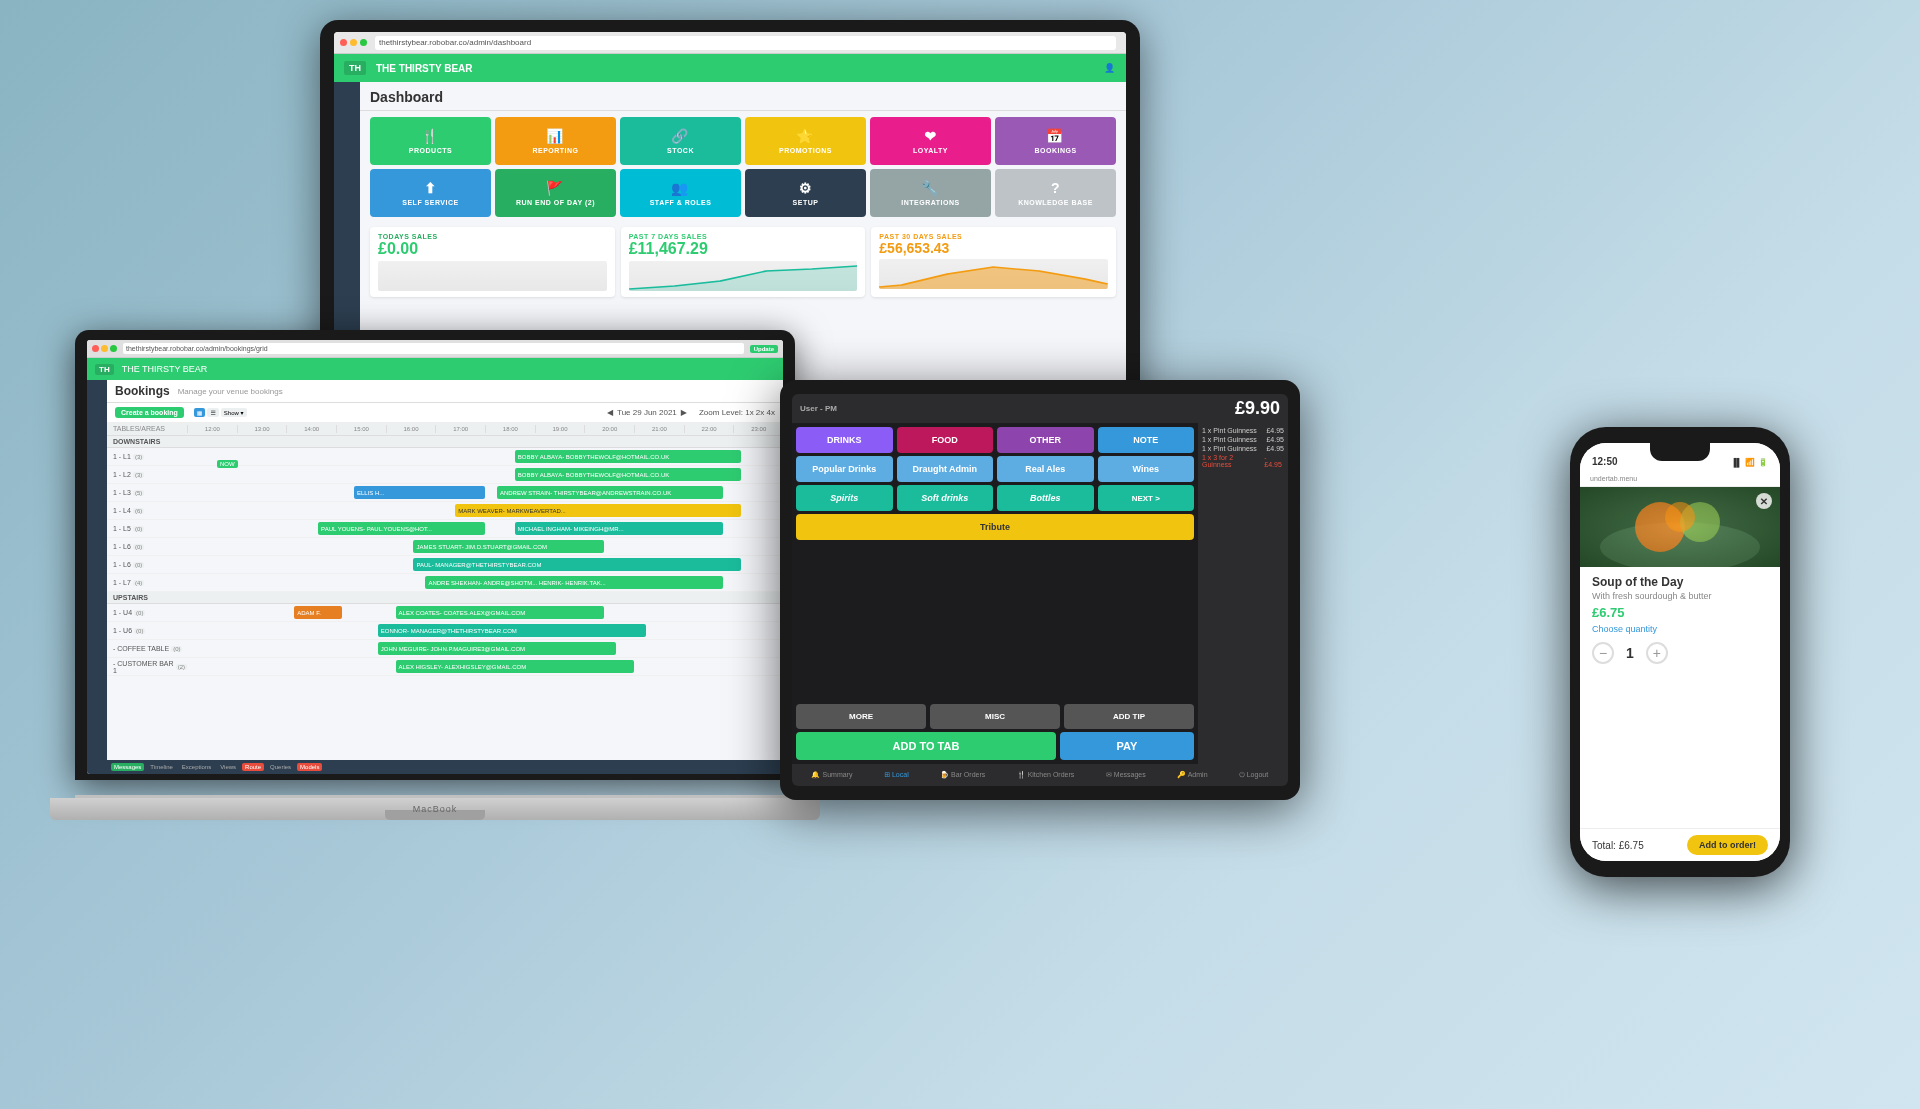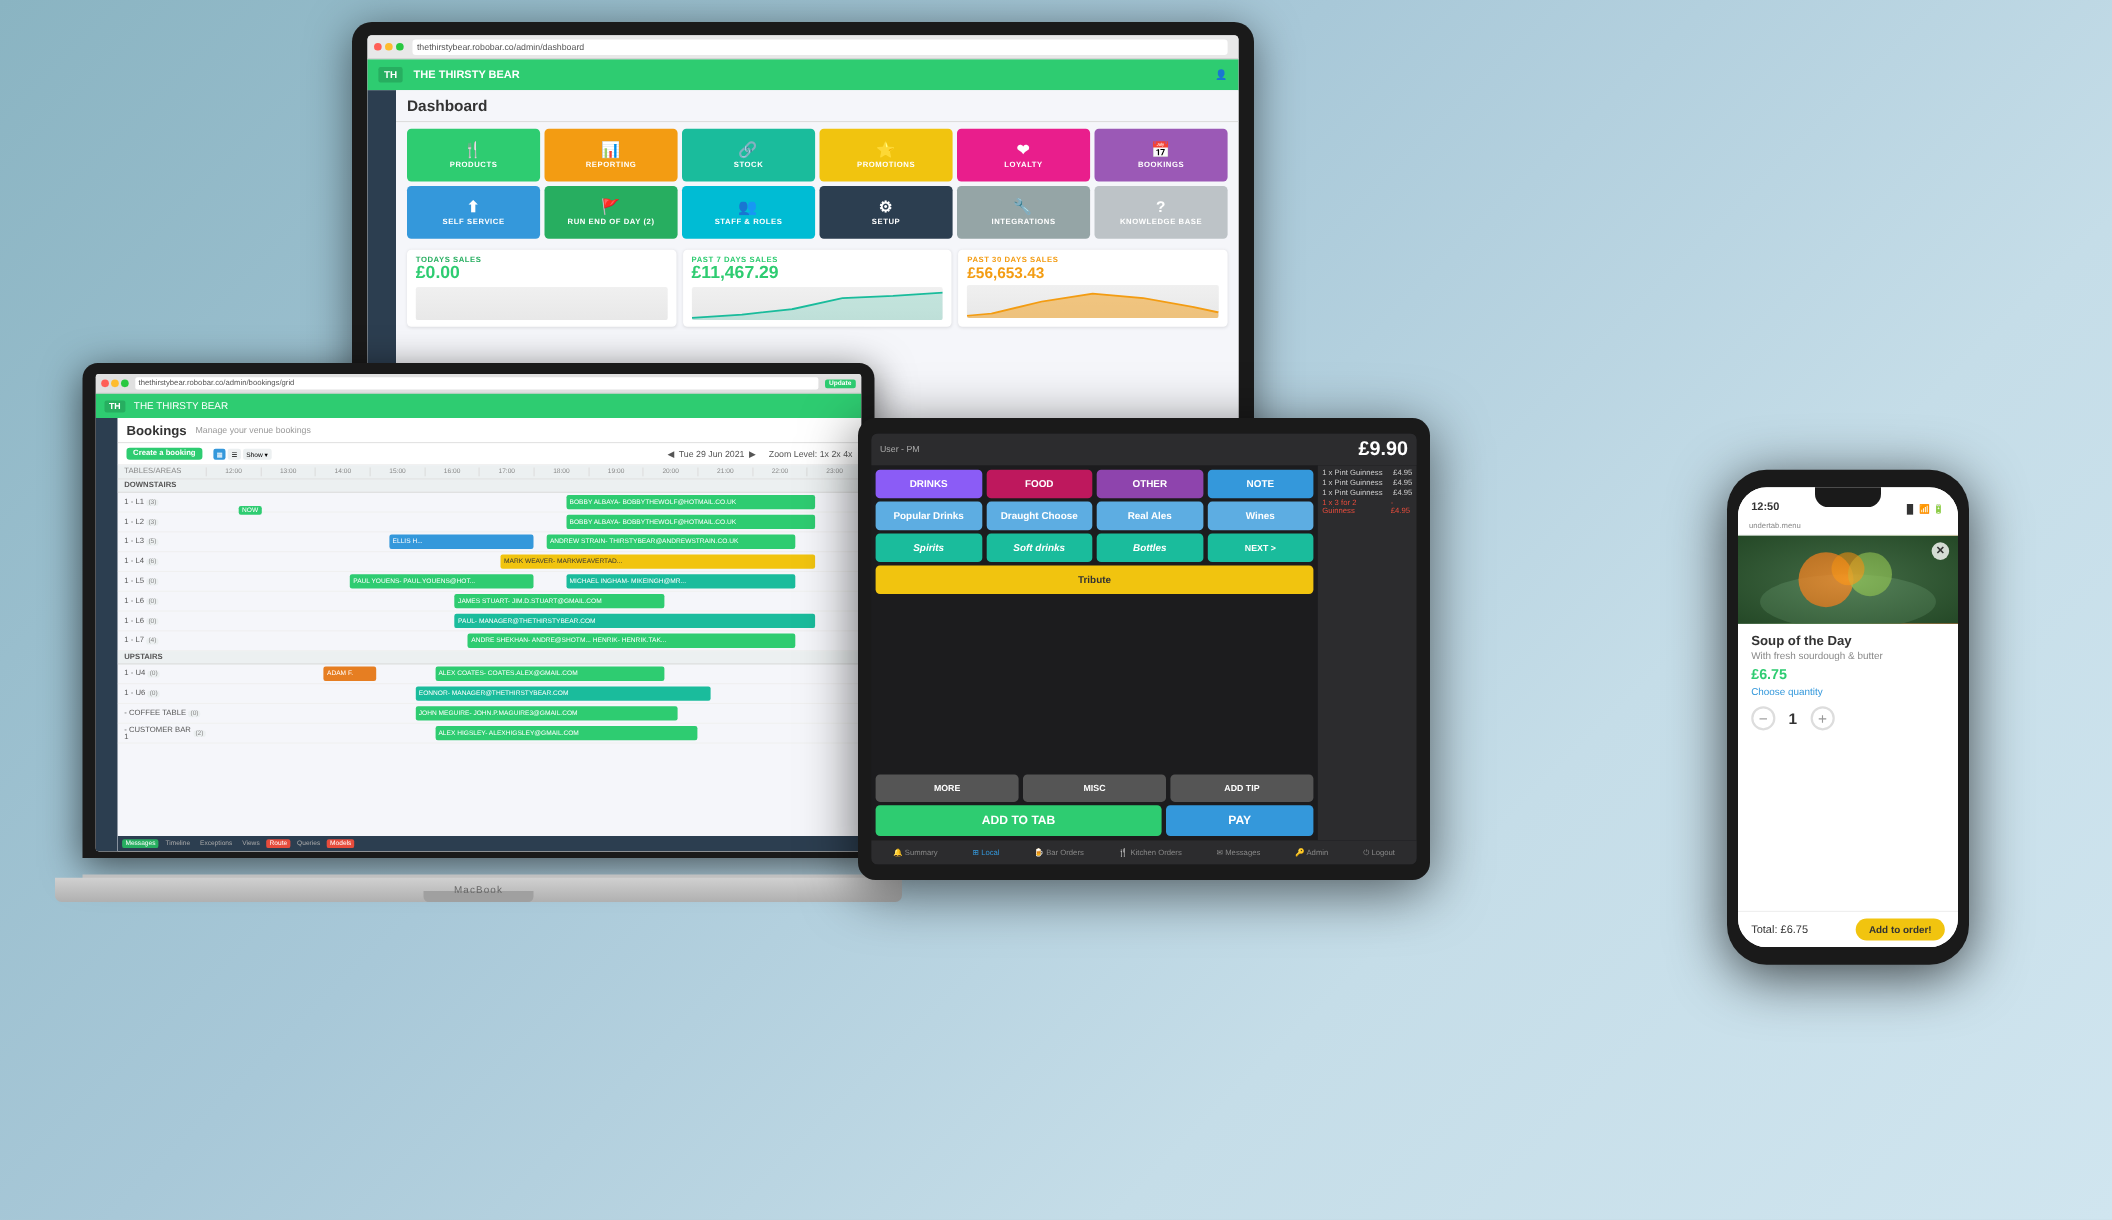--- a/index.html
+++ b/index.html
@@ -231,21 +231,21 @@
       display: flex;
       flex-direction: column;
     }
     .tablet-top-bar {
       background: #2c2c2e;
       padding: 4px 8px;
       display: flex;
       align-items: center;
       justify-content: space-between;
     }
-    .tablet-user { color: #aaa; font-size: 8px; }
+    .tablet-user { color: #aaa; font-size: 8px; font-weight: bold; }
     .tablet-price { color: white; font-size: 18px; font-weight: bold; }
     .tablet-row { display: flex; gap: 4px; }
     .pos-btn {
       flex: 1;
       padding: 8px 4px;
       border-radius: 4px;
       text-align: center;
       font-size: 9px;
       font-weight: bold;
       color: white;
@@ -930,21 +930,21 @@
 
           <div class="tablet-row">
             <div class="pos-btn pos-orange">DRINKS</div>
             <div class="pos-btn pos-purple">FOOD</div>
             <div class="pos-btn pos-violet">OTHER</div>
             <div class="pos-btn pos-blue">NOTE</div>
           </div>
 
           <div class="tablet-row">
             <div class="pos-btn pos-lblue">Popular Drinks</div>
-            <div class="pos-btn pos-lblue">Draught Choose</div>
+            <div class="pos-btn pos-lblue">Draught Admin</div>
             <div class="pos-btn pos-lblue">Real Ales</div>
             <div class="pos-btn pos-lblue">Wines</div>
           </div>
 
           <div class="tablet-row">
             <div class="pos-btn pos-teal">Spirits</div>
             <div class="pos-btn pos-teal">Soft drinks</div>
             <div class="pos-btn pos-teal">Bottles</div>
             <div class="pos-btn pos-next">NEXT &gt;</div>
           </div>

